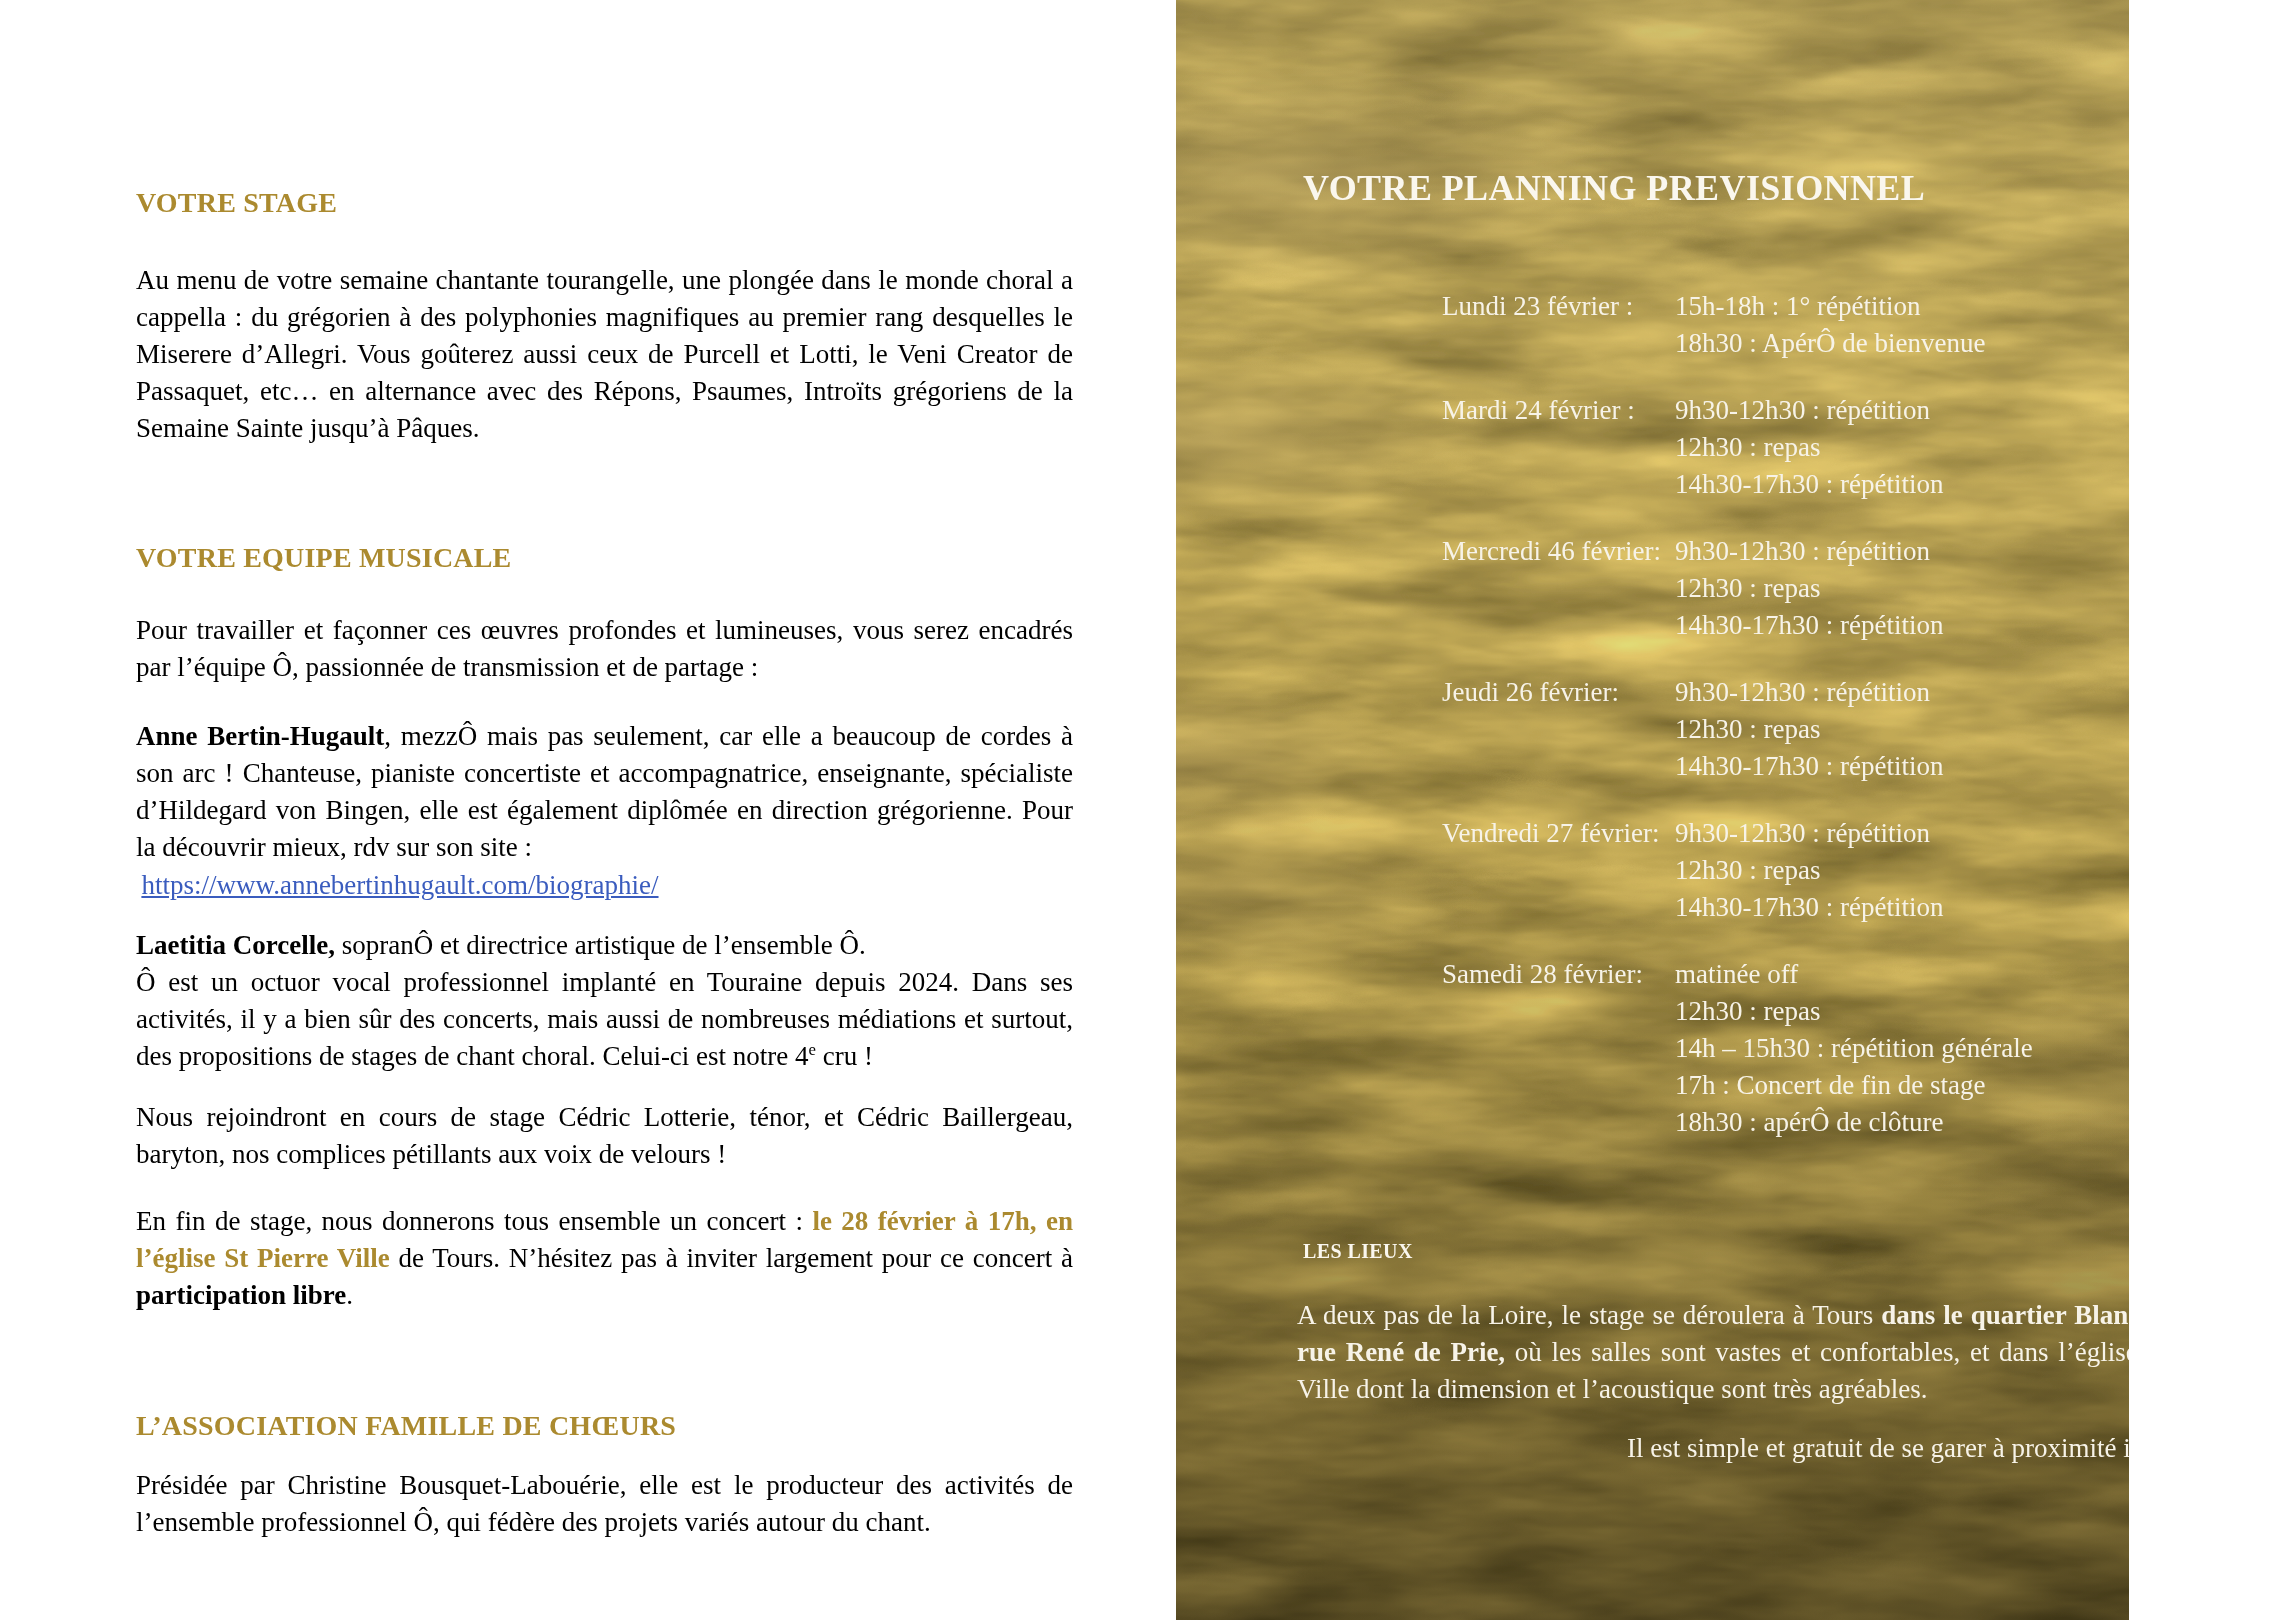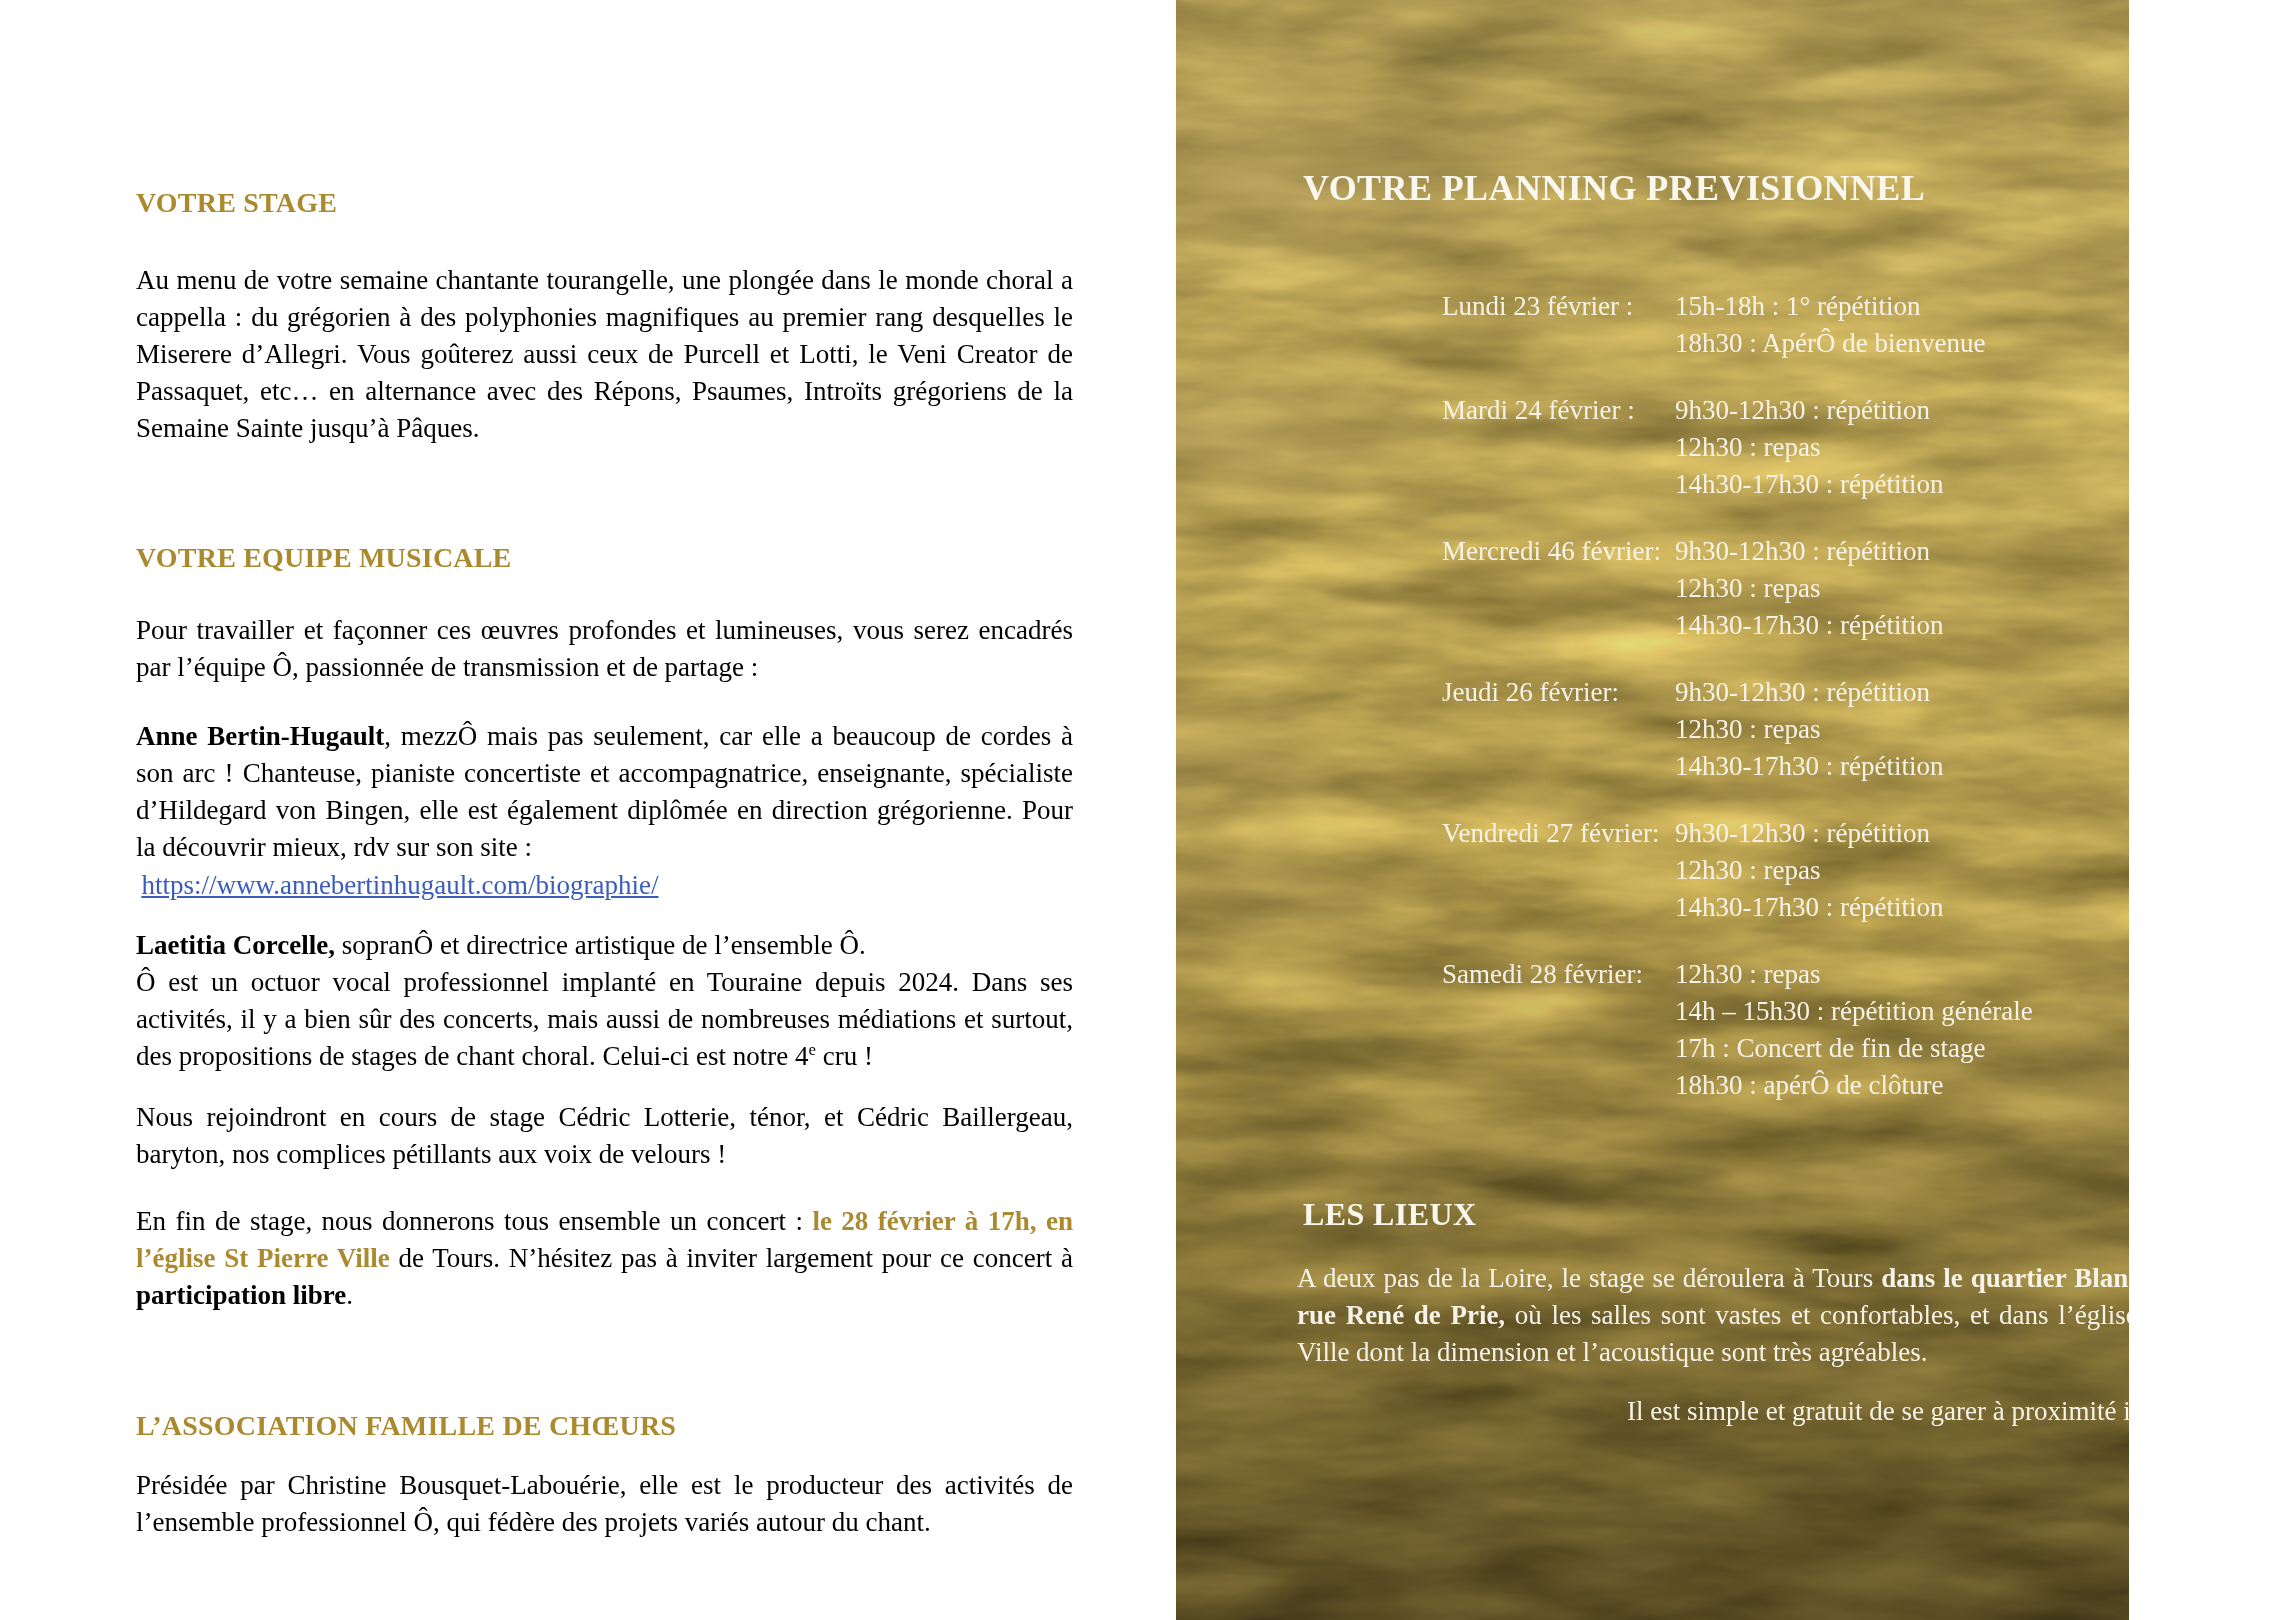--- a/index.html
+++ b/index.html
@@ -82,21 +82,21 @@
     font-size:36px;font-weight:bold;letter-spacing:0.4px;
     color:#faf7ee;
   }
   .schedule{margin:81px 0 0 266px;}
   .day-row{display:flex;margin-bottom:30px;}
   .day-row:last-child{margin-bottom:0;}
   .day-label{flex:none;width:233px;}
   .day-lines{flex:1;}
   .lieux-title{
     margin:92px 0 0 127px;
-    font-size:32px;font-weight:bold;letter-spacing:0.4px;
+    font-size:20px;font-weight:bold;letter-spacing:0.4px;
     color:#faf7ee;
   }
   .p-lieux{margin:27px 49px 0 121px;text-align:justify;}
   .p-parking{margin:22.4px 49px 0 121px;text-align:right;}
 </style>
 </head>
 <body>
 
 <div class="spread">
 
@@ -180,20 +180,21 @@
             <div class="day-label">Vendredi 27 février:</div>
             <div class="day-lines">
               <div>9h30-12h30 : répétition</div>
               <div>12h30 : repas</div>
               <div>14h30-17h30 : répétition</div>
             </div>
           </div>
           <div class="day-row">
             <div class="day-label">Samedi 28 février:</div>
             <div class="day-lines">
+              <div>matinée off</div>
               <div>12h30 : repas</div>
               <div>14h – 15h30 : répétition générale</div>
               <div>17h : Concert de fin de stage</div>
               <div>18h30 : apérÔ de clôture</div>
             </div>
           </div>
         </div>
 
       <h2 class="lieux-title">LES LIEUX</h2>
       <p class="para p-lieux"><span>A deux pas de la Loire, le stage se déroulera à Tours </span><span class="b">dans le quartier Blanqui, au 14 rue René de Prie,</span><span> où les salles sont vastes et confortables, et dans l’église St Pierre Ville dont la dimension et l’acoustique sont très agréables.</span></p>

